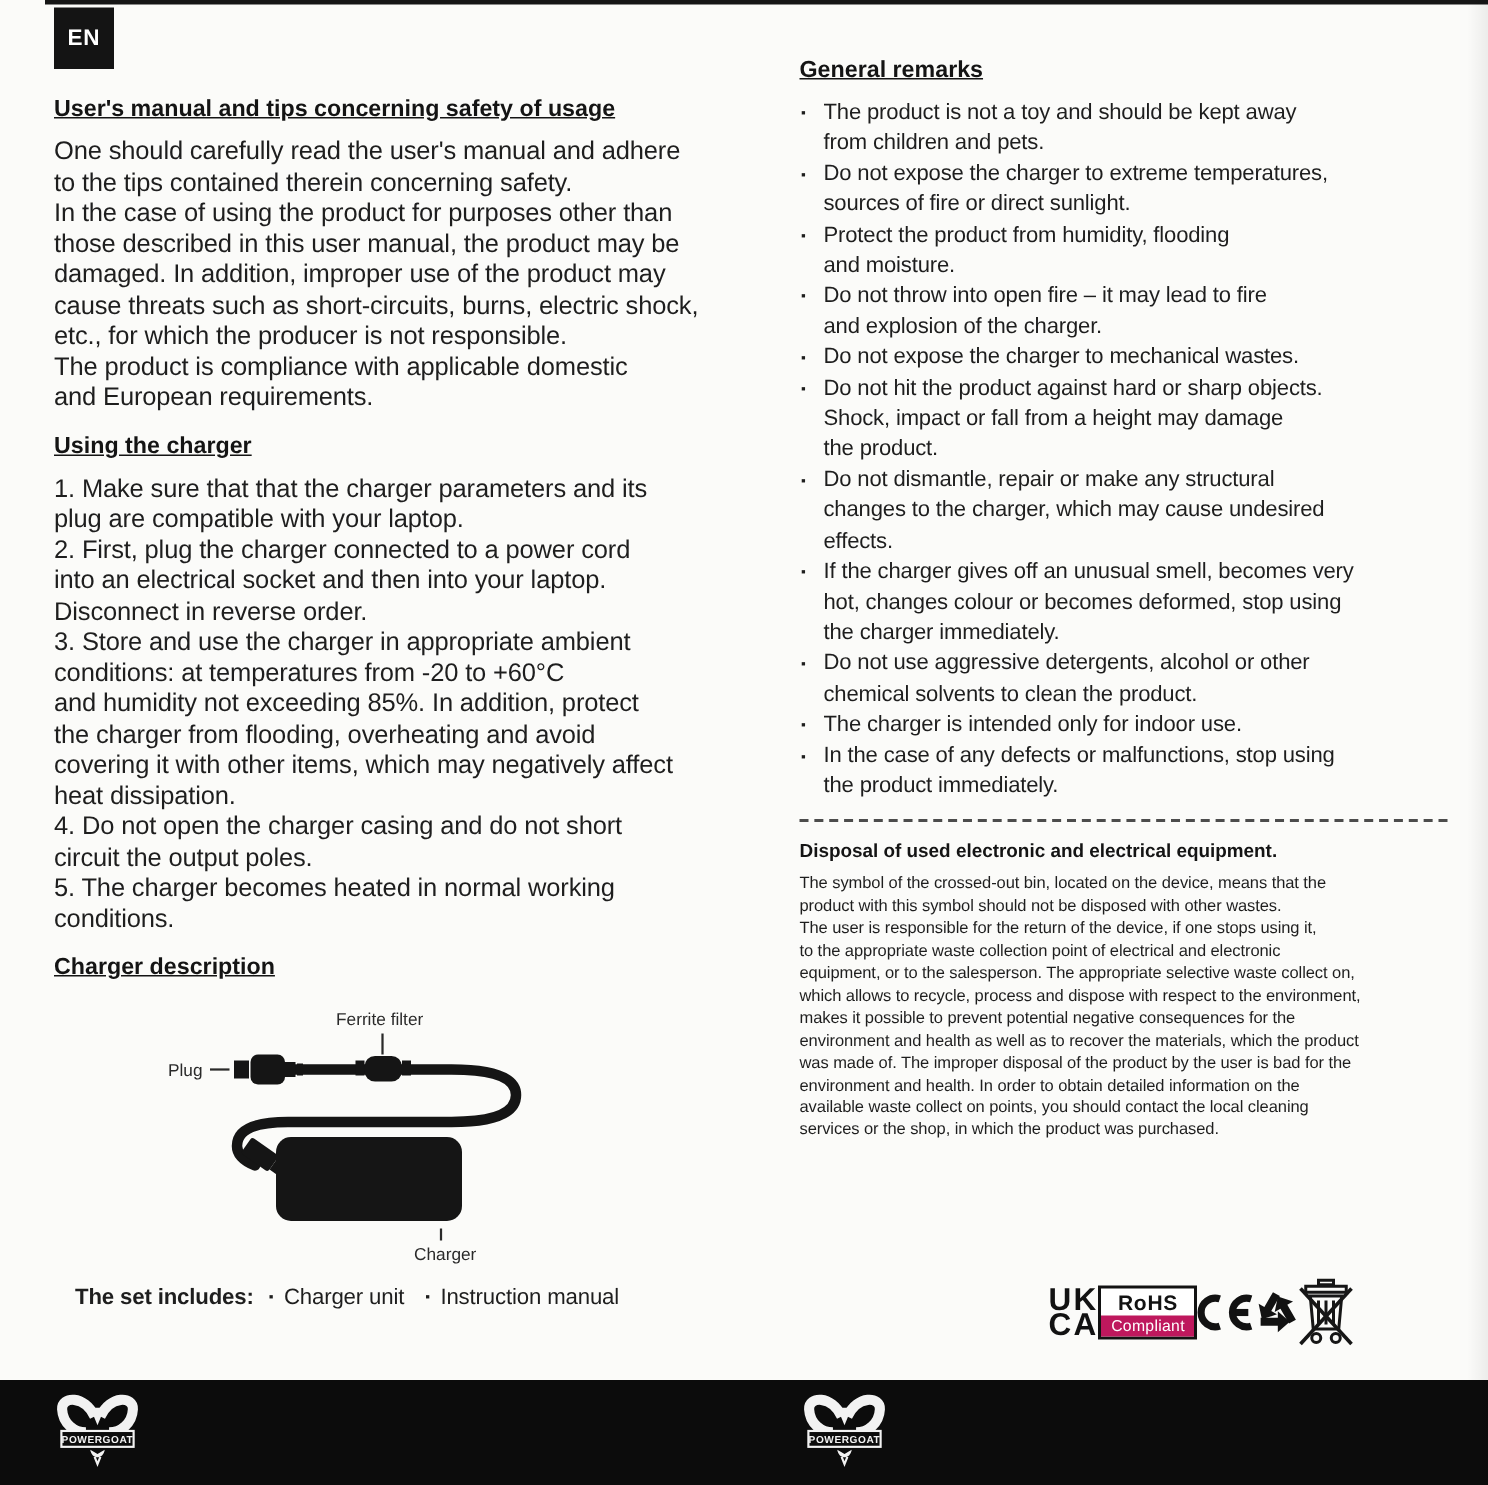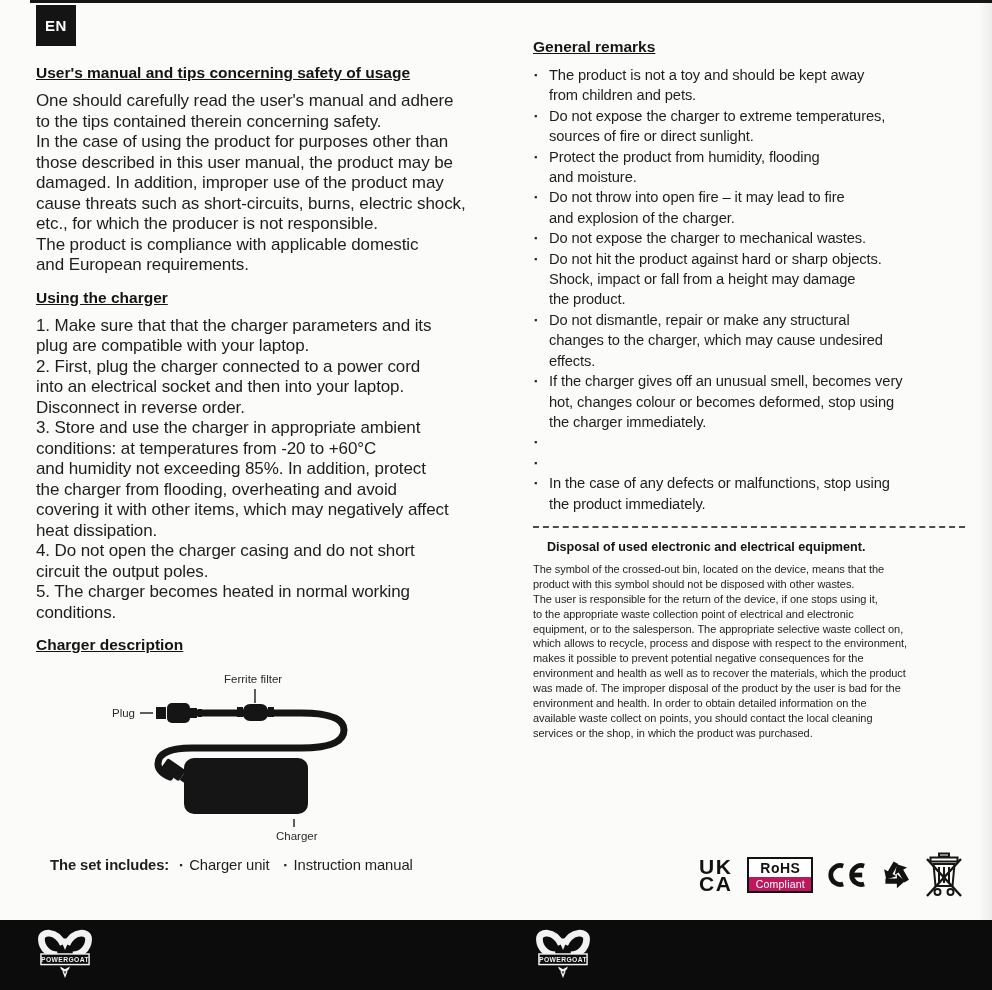--- a/index.html
+++ b/index.html
@@ -34,39 +34,39 @@
     white-space:pre-line; margin:0 0 4px 0;
   }
 
   ul.remarks { list-style:none; margin:0; padding:0; font-size:14.7px; line-height:20.4px; letter-spacing:-0.1px; }
   ul.remarks li { display:flex; }
   ul.remarks .bullet { flex:0 0 16px; font-size:9px; line-height:20.4px; padding-left:1px; }
   ul.remarks .btext { white-space:pre-line; }
 
   .dash-divider { border:none; border-top:2px dashed #4c4c4c; margin:12px 0 12px 0; }
 
-  .disposal h3 { font-size:12.6px; font-weight:700; margin:0 0 8px 14px; color:#141414; }
+  .disposal h3 { font-size:12.6px; font-weight:700; margin:0 0 8px 0; color:#141414; }
   .disposal p  { font-size:11px; line-height:14.9px; letter-spacing:-0.05px; white-space:pre-line; margin:0; }
 
   
   .diagram { position:relative; height:212px; margin-top:2px; }
   .diagram svg { position:absolute; left:60px; top:6px; }
   .diag-label { font-family:"Liberation Sans", sans-serif; font-size:11.5px; fill:#2a2a2a; }
 
   
   .set-includes {
     position:absolute; left:50px; top:857px; font-size:14.8px; letter-spacing:-0.1px;
     display:flex; align-items:baseline; white-space:nowrap;
   }
   .set-includes .label { font-weight:700; margin-right:10px; }
   .set-includes .inc-item { margin-right:14px; }
   .set-includes .bullet { font-size:9px; margin-right:7px; vertical-align:2px; }
 
   
-  .marks { position:absolute; left:699px; top:846px; height:58px; display:flex; align-items:center; gap:15px; }
+  .marks { position:absolute; left:699px; top:846px; height:58px; display:flex; align-items:center; }
   .ukca { font-weight:700; font-size:21px; line-height:17px; letter-spacing:1.5px; color:#121212; }
   .rohs { border:2px solid #121212; text-align:center; width:66px; background:#fff; }
   .rohs .t { font-weight:700; font-size:14px; line-height:18px; color:#121212; letter-spacing:.5px; }
   .rohs .b { background:#be185d; color:#fff; font-size:10.5px; line-height:14px; letter-spacing:.2px; }
 
   
   .footer-bar { position:absolute; left:0; top:920px; width:992px; height:70px; background:#0c0c0c; }
   .goat { position:absolute; top:7px; width:58px; height:52px; }
   .goat.g1 { left:36px; }
   .goat.g2 { left:534px; }
@@ -202,24 +202,27 @@
 
         <li>
           <span class="bullet">▪</span>
           <span class="btext">If the charger gives off an unusual smell, becomes very
 hot, changes colour or becomes deformed, stop using
 the charger immediately.</span>
         </li>
 
         <li>
           <span class="bullet">▪</span>
-        </li>
-
-        <li>
-          <span class="bullet">▪</span>
+          <span class="btext">Do not use aggressive detergents, alcohol or other
+chemical solvents to clean the product.</span>
+        </li>
+
+        <li>
+          <span class="bullet">▪</span>
+          <span class="btext">The charger is intended only for indoor use.</span>
         </li>
 
         <li>
           <span class="bullet">▪</span>
           <span class="btext">In the case of any defects or malfunctions, stop using
 the product immediately.</span>
         </li>
       </ul>
 
     <hr class="dash-divider">

